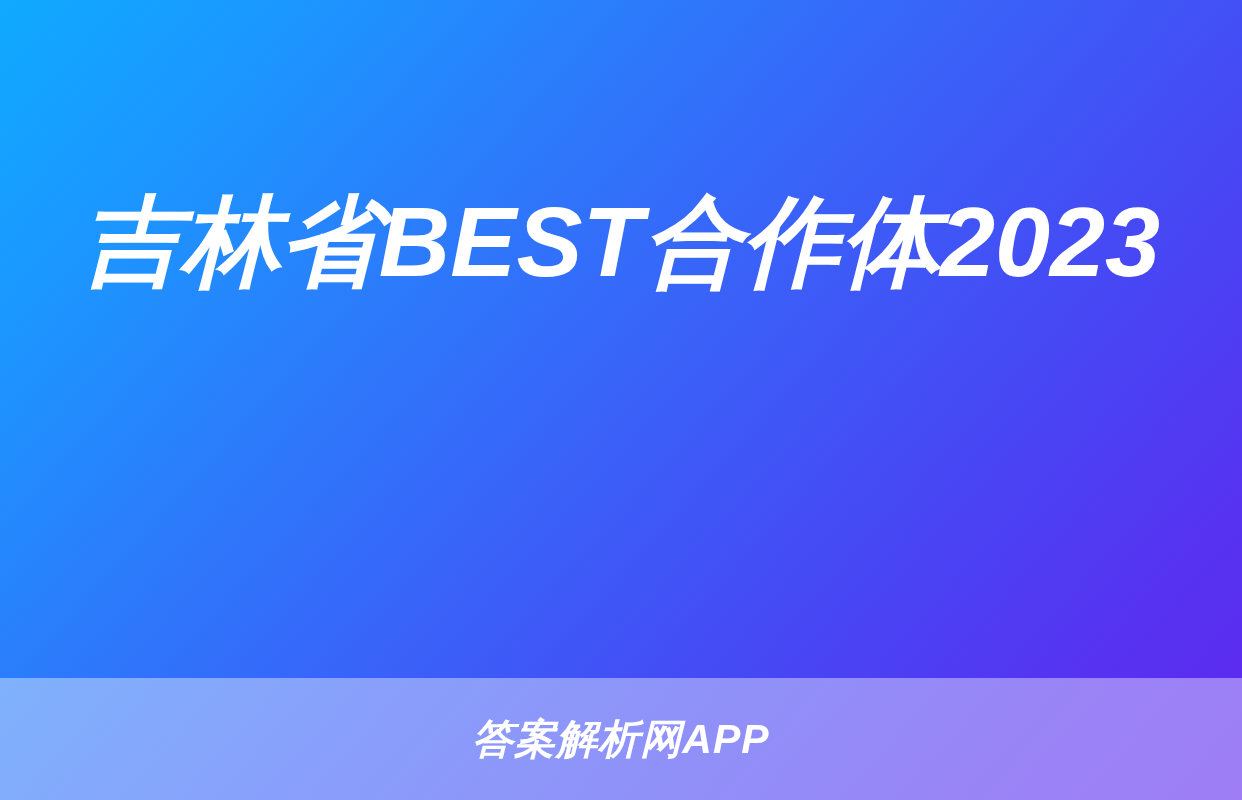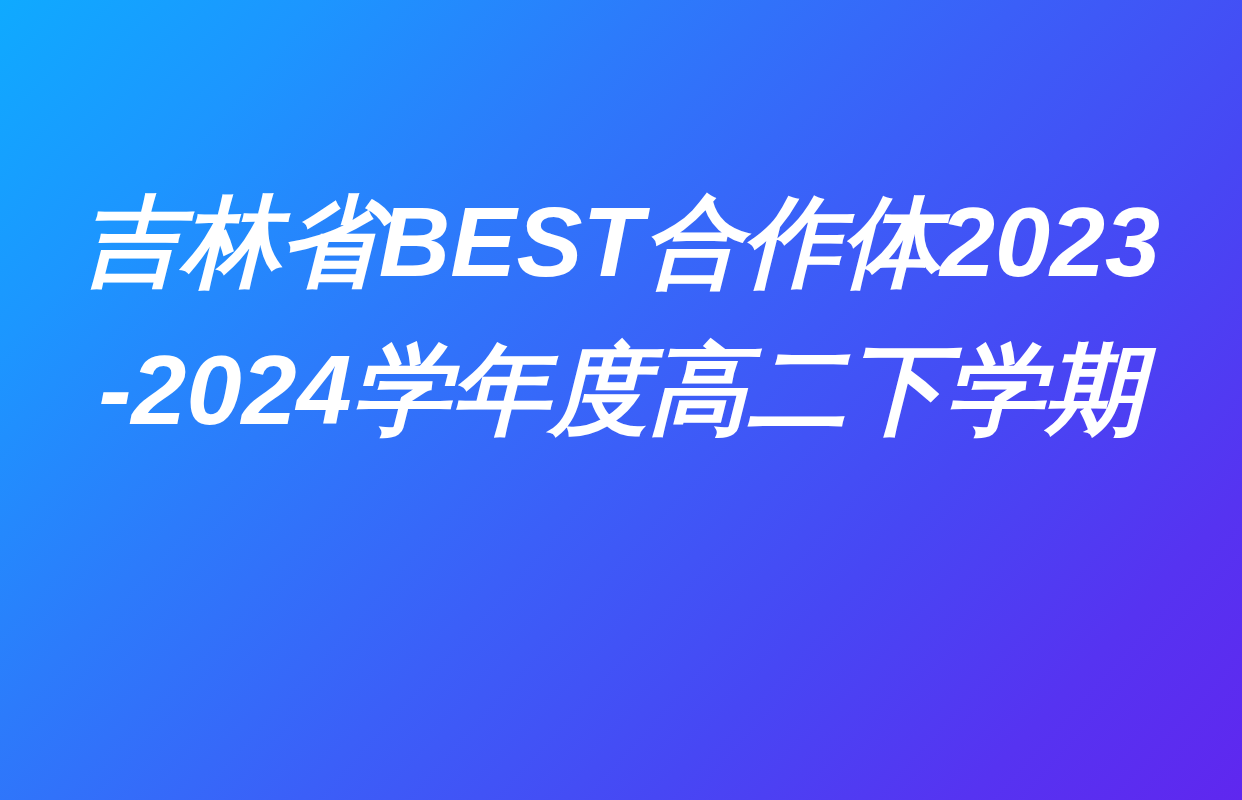--- a/index.html
+++ b/index.html
@@ -30,20 +30,21 @@
   
   .title-block {
     position: absolute;
     left: 0;
     right: 0;
     top: 168px;
     display: flex;
     flex-direction: column;
     align-items: center;
     justify-content: flex-start;
+    gap: 16px;
   }
 
   .title-line {
     color: #ffffff;
     font-weight: 700;
     font-style: italic;
     font-size: 99px;
     line-height: 148px;
     letter-spacing: 0px;
     white-space: nowrap;
@@ -78,17 +79,19 @@
     font-family: "Liberation Sans", "DejaVu Sans", sans-serif;
   }
 </style>
 </head>
 <body>
 
 <div class="cover">
 
   <div class="title-block">
     <div class="title-line l1">吉林省BEST合作体2023</div>
-    <div class="title-line l2">-2024学年度高二下学期</div>
   </div>
 
+  <div class="watermark-band">
+    <div class="watermark-text">答案解析网APP</div>
+  </div>
 
 </div>
 
 </body></html>

